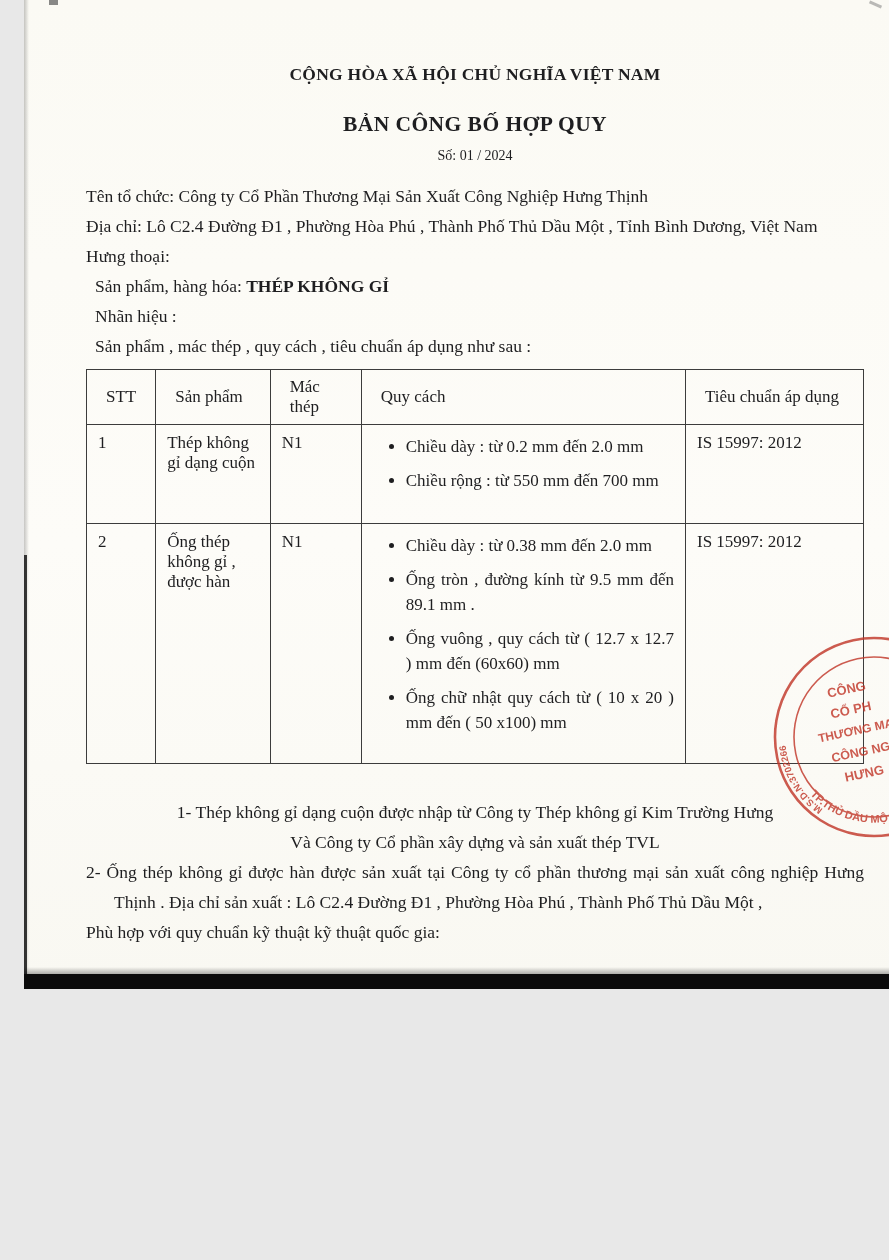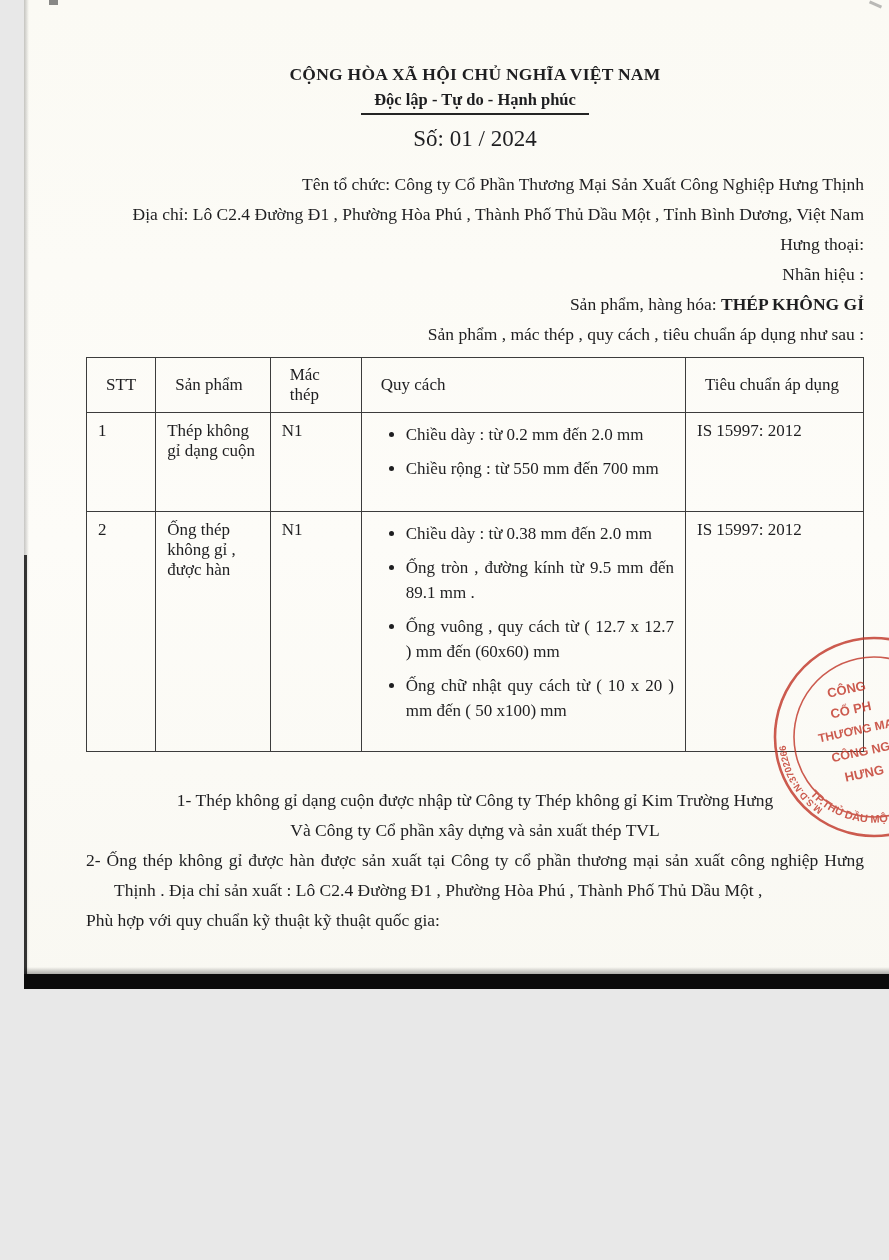--- a/index.html
+++ b/index.html
@@ -7,23 +7,23 @@
     position:relative;width:889px;height:989px;overflow:hidden;
     background:linear-gradient(180deg,#fbfaf4 0%,#fdfcf8 55%,#f9f8f2 100%);
     font-family:"Liberation Serif", serif;color:#1e1e20;margin-left:24px;
   }
   .content{position:absolute;left:62px;top:64px;width:778px;}
   .center{text-align:center;}
   .country{font-size:17.5px;font-weight:700;letter-spacing:.25px;}
   .motto{display:inline-block;margin-top:5px;font-weight:700;font-size:16.5px;
          padding:0 13px 3px;border-bottom:2.2px solid #242424;}
   .doc-title{margin-top:27px;font-size:21.5px;font-weight:700;letter-spacing:.45px;text-align:center;}
-  .doc-no{margin-top:11px;font-size:23px;text-align:center;}
+  .doc-no{margin-top:11px;font-size:14px;text-align:center;}
   .info{margin-top:17px;font-size:17.5px;line-height:30px;}
-  .info p{margin:0;text-align:right;}
+  .info p{margin:0;}
   .p-indent{padding-left:9px;}
   .addr{text-align:justify;}
   .bold{font-weight:700;}
 
   .spec-table{width:778px;border-collapse:collapse;margin-top:8px;font-size:17px;}
   .spec-table th,.spec-table td{border:1.4px solid #3c3c3c;padding:8px 11px;vertical-align:top;
         text-align:left;font-weight:400;}
   .spec-table thead th{vertical-align:middle;padding:7px 19px;height:26px;}
   .th-stt,.td-stt{text-align:center;}
   .td-mac{text-align:center;}
@@ -59,36 +59,34 @@
 </style>
 </head>
 <body>
 
 <div class="page">
 
   <div class="content">
 
     <div class="center">
       <div class="country">CỘNG HÒA XÃ HỘI CHỦ NGHĨA VIỆT NAM</div>
-      <div>
-        <span class="motto">Độc lập - Tự do - Hạnh phúc</span>
-      </div>
     </div>
 
+    <div class="doc-title">BẢN CÔNG BỐ HỢP QUY</div>
     <div class="doc-no">Số: 01 / 2024</div>
 
     <div class="info">
       <p>Tên tổ chức: Công ty Cổ Phần Thương Mại Sản Xuất Công Nghiệp Hưng Thịnh</p>
       <p class="addr">Địa chỉ: Lô C2.4 Đường Đ1 , Phường Hòa Phú , Thành Phố Thủ Dầu Một , Tỉnh Bình Dương, Việt Nam</p>
       <p>Hưng thoại:</p>
-      <p class="p-indent">Nhãn hiệu :</p>
       <p class="p-indent">
         <span>Sản phẩm, hàng hóa:</span>
         <span class="bold">THÉP KHÔNG GỈ</span>
       </p>
+      <p class="p-indent">Nhãn hiệu :</p>
       <p class="p-indent">Sản phẩm , mác thép , quy cách , tiêu chuẩn áp dụng như sau :</p>
     </div>
 
     <table class="spec-table">
       <colgroup>
         <col style="width:55px">
           <col style="width:116px">
           <col style="width:92px">
         <col style="width:333px">
           <col style="width:182px">

